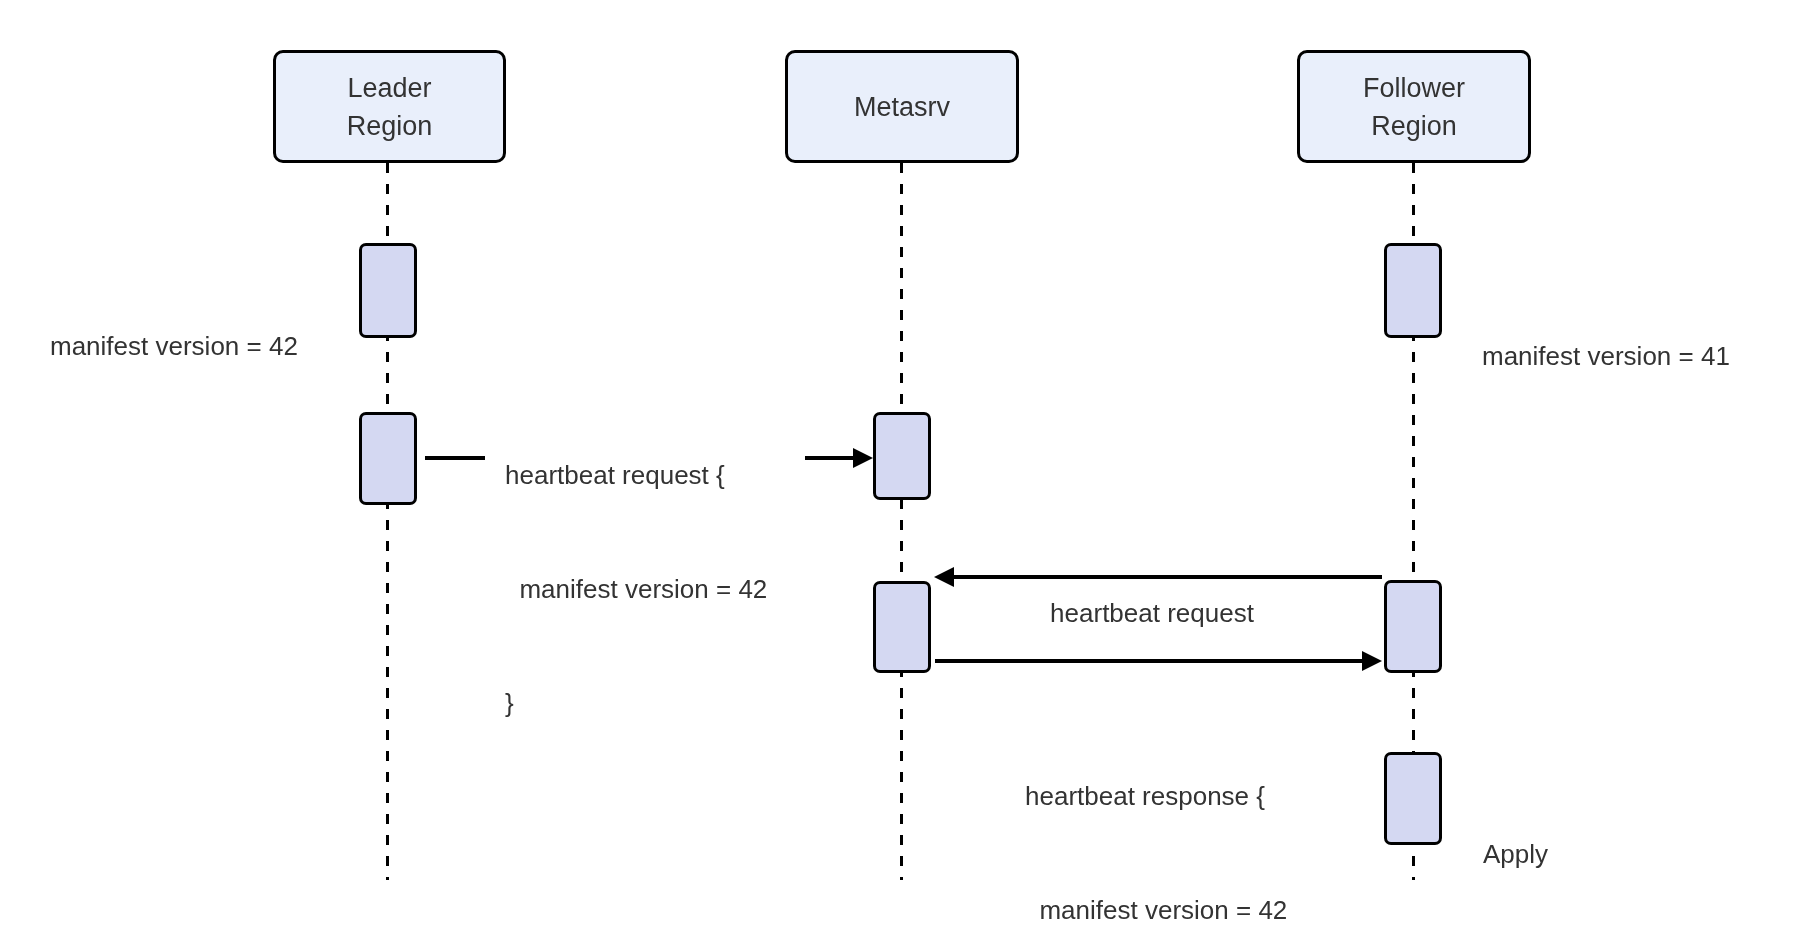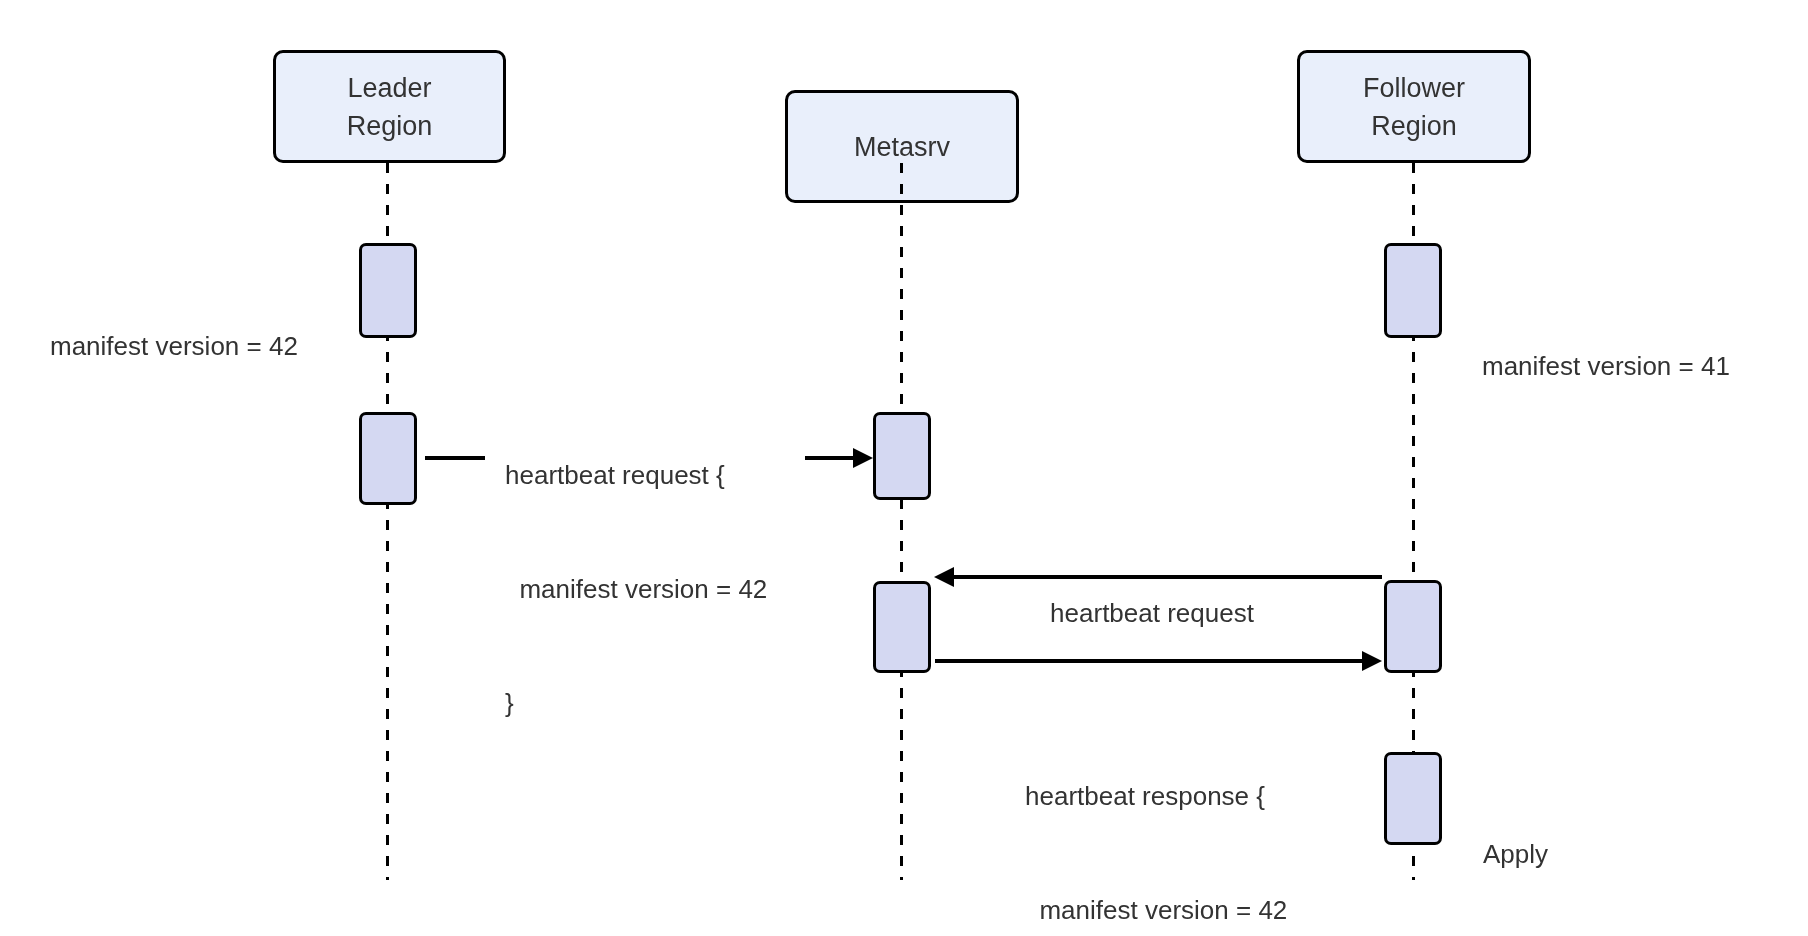--- a/index.html
+++ b/index.html
@@ -43,21 +43,21 @@
 </head>
 <body>
 
 <div class="canvas">
 
   <div class="participant" style="left:273px;width:233px;">
     <div>Leader</div>
     <div>Region</div>
   </div>
 
-  <div class="participant" style="left:785px;width:234px;margin-top:40px;">
+  <div class="participant" style="left:785px;width:234px;">
     <div>Metasrv</div>
   </div>
 
   <div class="participant" style="left:1297px;width:234px;">
     <div>Follower</div>
     <div>Region</div>
   </div>
 
   <div class="lifeline" style="left:386px;"></div>
   <div class="lifeline" style="left:900px;"></div>
@@ -91,21 +91,21 @@
   <div class="label" style="left:1025px;top:701px;">
     <div>heartbeat response {</div>
     <div>  manifest version = 42</div>
     
   </div>
 
   <div class="label" style="left:50px;top:251px;">
     <div>manifest version = 42</div>
   </div>
 
-  <div class="label" style="left:1482px;top:271px;">
+  <div class="label" style="left:1482px;top:261px;">
     <div>manifest version = 41</div>
   </div>
 
   <div class="label" style="left:1483px;top:759px;">
     <div>Apply</div>
     
   </div>
 
 </div>
 

